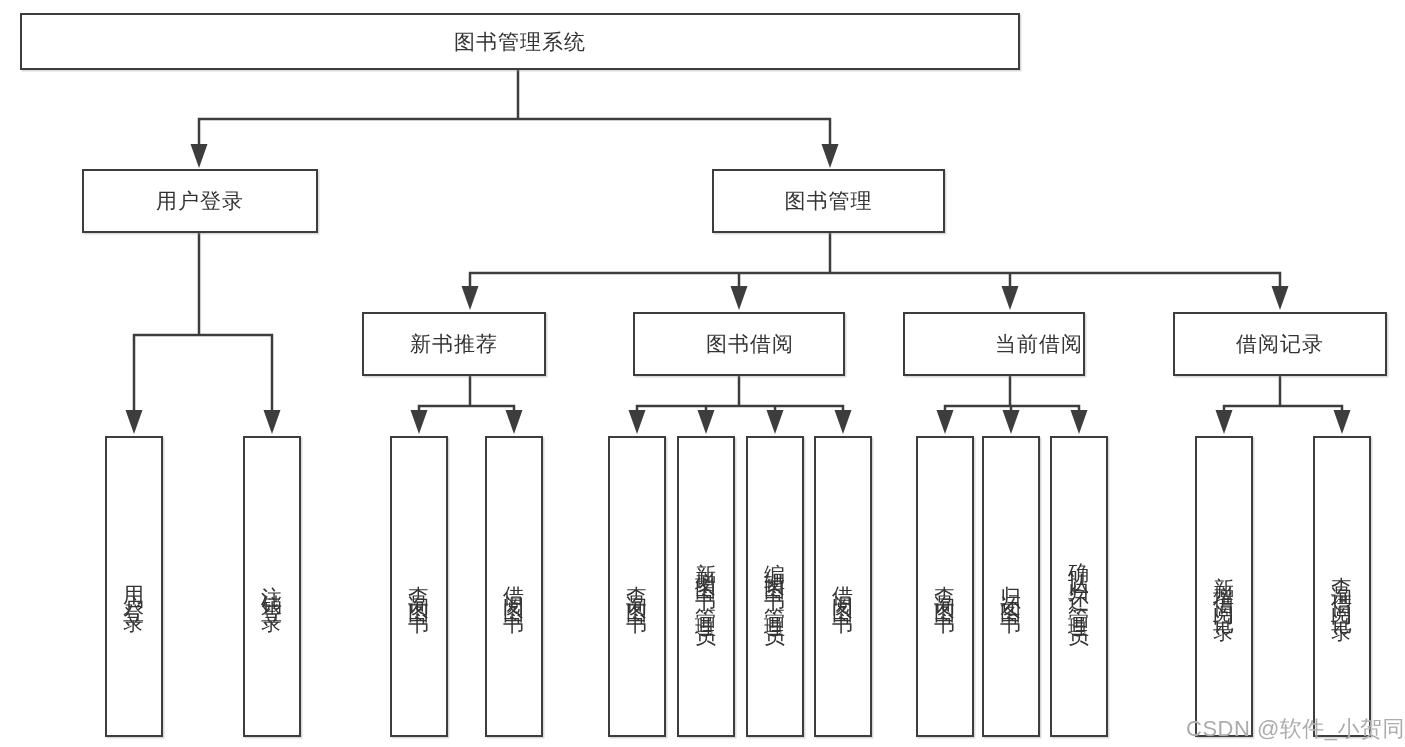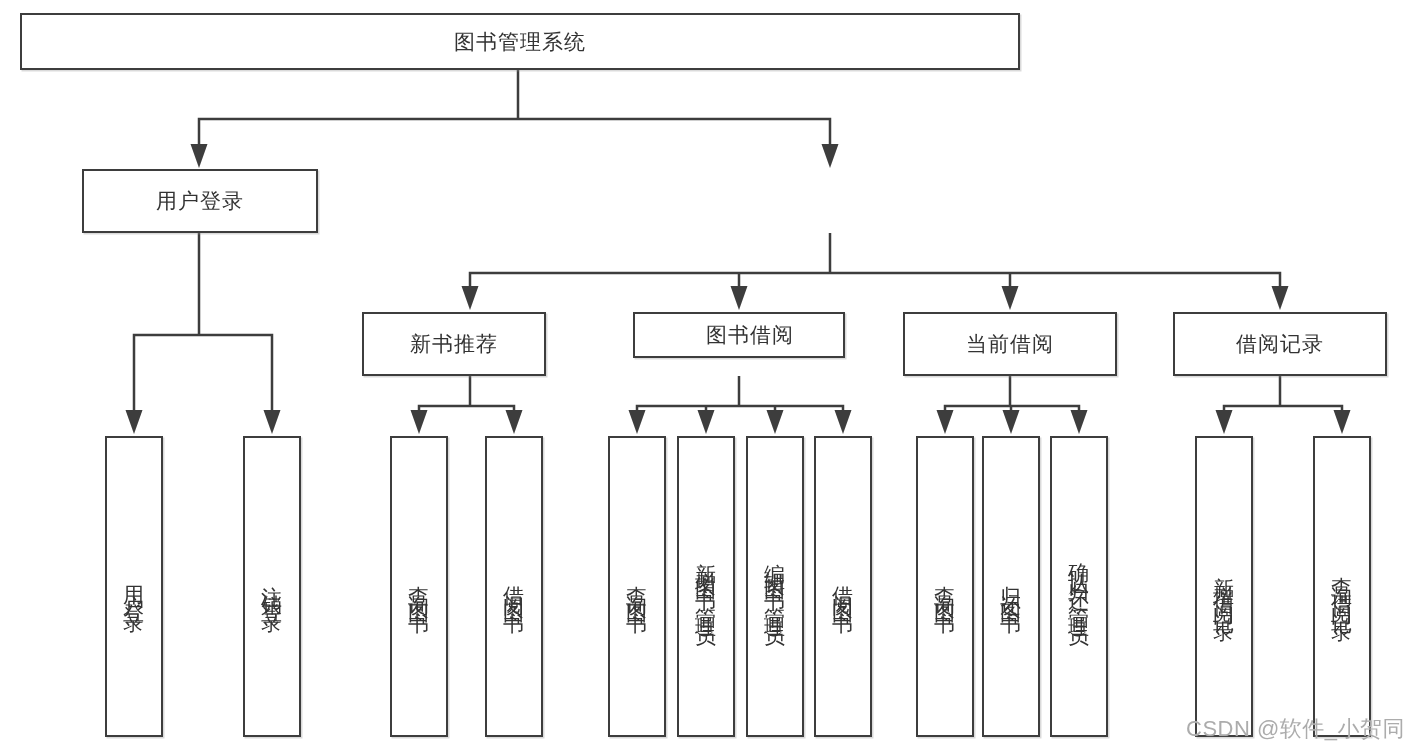--- a/index.html
+++ b/index.html
@@ -93,28 +93,31 @@
     </g>
   </svg>
 
   <div class="node hnode" style="left:20px;top:13px;width:1000px;height:57px;font-family:Liberation Mono, monospace;">
     <span>图书管理系统</span>
   </div>
 
   <div class="node hnode" style="left:82px;top:169px;width:236px;height:64px;">
     <span>用户登录</span>
   </div>
+  <div class="node hnode" style="left:712px;top:169px;width:233px;height:64px;">
+    <span>图书管理</span>
+  </div>
 
   <div class="node hnode" style="left:362px;top:312px;width:184px;height:64px;">
     <span>新书推荐</span>
   </div>
-  <div class="node hnode" style="left:633px;top:312px;width:212px;height:46px;padding-left:22px;">
+  <div class="node hnode" style="left:633px;top:312px;width:212px;height:64px;padding-left:22px;">
     <span>图书借阅</span>
   </div>
-  <div class="node hnode" style="left:903px;top:312px;width:214px;height:64px;">
+  <div class="node hnode" style="left:903px;top:312px;width:182px;height:64px;justify-content:flex-end;">
     <span>当前借阅</span>
   </div>
   <div class="node hnode" style="left:1173px;top:312px;width:214px;height:64px;">
     <span>借阅记录</span>
   </div>
 
   <div class="node vnode" style="left:105px;">
     <span class="vtext">用户登录</span>
   </div>
   <div class="node vnode" style="left:243px;">

